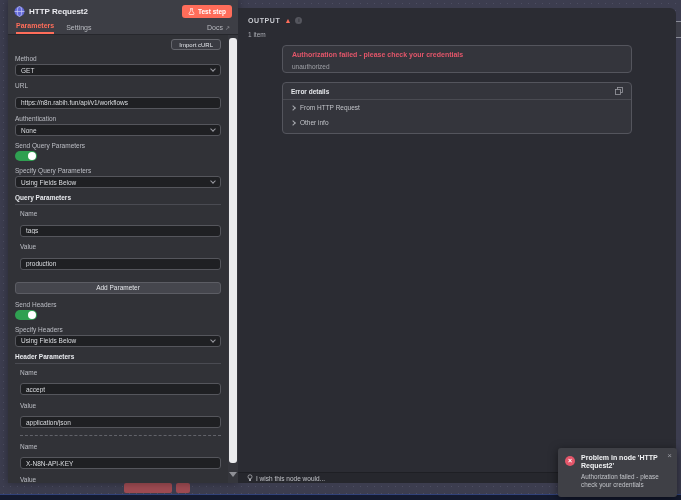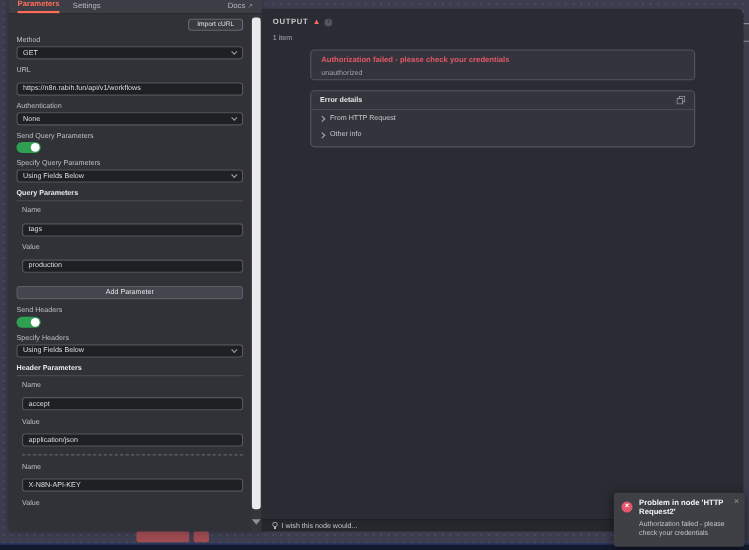--- a/index.html
+++ b/index.html
@@ -80,20 +80,37 @@
 </style>
 </head>
 <body>
 
 <div class="canvas-btn wide"></div>
 <div class="canvas-btn small"></div>
 <div class="corner-btn"></div>
 <div class="bottom-bar"></div>
 
 <div class="ndv-left">
+  <div class="ndv-header">
+    <span class="node-icon">
+      <svg viewBox="0 0 12 12" width="11" height="11">
+          <circle cx="6" cy="6" r="5.4" fill="#6268d6"></circle>
+          <ellipse cx="6" cy="6" rx="2.4" ry="5.4" fill="none" stroke="#c9ccf5" stroke-width="0.8"></ellipse>
+          <line x1="0.6" y1="6" x2="11.4" y2="6" stroke="#c9ccf5" stroke-width="0.8"></line>
+        </svg>
+    </span>
+    <span class="node-title">HTTP Request2</span>
+    <button class="test-step">
+      <svg viewBox="0 0 10 10" width="7" height="7">
+          <path d="M3.8 1v3L1.4 8.1c-.3.5.1 1.2.7 1.2h5.8c.6 0 1-.7.7-1.2L6.2 4V1" fill="none" stroke="#fff" stroke-width="1"></path>
+          <line x1="3" y1="1" x2="7" y2="1" stroke="#fff" stroke-width="1"></line>
+        </svg>
+      <span>Test step</span>
+    </button>
+  </div>
 
   <div class="tabs">
     <span class="tab active">Parameters</span>
     <span class="tab">Settings</span>
     <span class="docs">
       <span>Docs</span>
       <span class="ext">↗</span>
     </span>
   </div>
 

